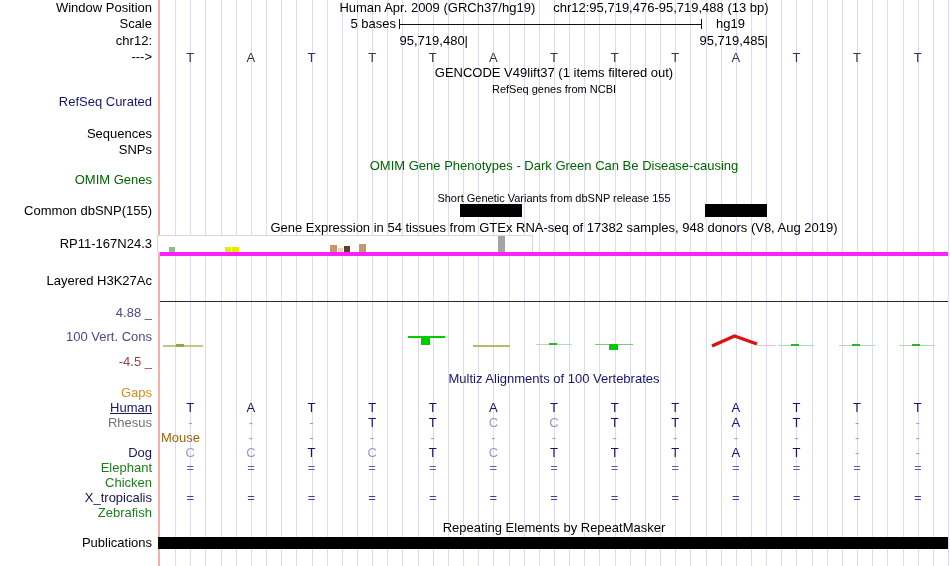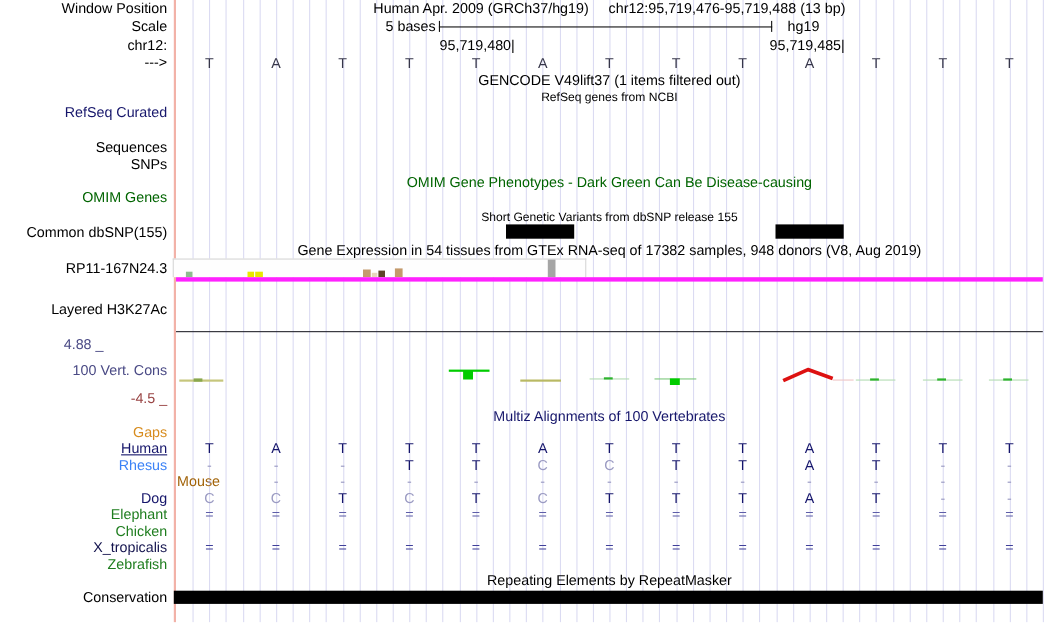--- a/index.html
+++ b/index.html
@@ -133,24 +133,24 @@
       <div class="left-label" style="top: 16px; color: rgb(0, 0, 0);">Scale</div>
       <div class="left-label" style="top: 33px; color: rgb(0, 0, 0);">chr12:</div>
       <div class="left-label" style="top: 49px; color: rgb(0, 0, 0);">---&gt;</div>
       <div class="left-label" style="top: 94px; color: rgb(22, 22, 107);">RefSeq Curated</div>
       <div class="left-label" style="top: 126px; color: rgb(0, 0, 0);">Sequences</div>
       <div class="left-label" style="top: 142px; color: rgb(0, 0, 0);">SNPs</div>
       <div class="left-label" style="top: 172px; color: rgb(0, 100, 0);">OMIM Genes</div>
       <div class="left-label" style="top: 203px; color: rgb(0, 0, 0);">Common dbSNP(155)</div>
       <div class="left-label" style="top: 236px; color: rgb(0, 0, 0);">RP11-167N24.3</div>
       <div class="left-label" style="top: 273px; color: rgb(0, 0, 0);">Layered H3K27Ac</div>
-      <div class="left-label" style="top: 305px; color: rgb(74, 74, 133); text-align: center;">4.88 _</div>
+      <div class="left-label" style="top: 305px; color: rgb(74, 74, 133);">4.88 _</div>
       <div class="left-label" style="top: 329px; color: rgb(74, 74, 133);">100 Vert. Cons</div>
       <div class="left-label" style="top: 354px; color: rgb(153, 68, 68);">-4.5 _</div>
-      <div class="left-label" style="top: 535px; color: rgb(0, 0, 0);">Conservation</div>
+      <div class="left-label" style="top: 535px; color: rgb(0, 0, 0);">Publications</div>
     </div>
 
   <div class="center-title" style="top:66px;">GENCODE V49lift37 (1 items filtered out)</div>
   <div class="center-title small" style="top:82px;">RefSeq genes from NCBI</div>
   <div class="center-title" style="top:159px;color:#006400;">OMIM Gene Phenotypes - Dark Green Can Be Disease-causing</div>
   <div class="center-title small" style="top:191px;">Short Genetic Variants from dbSNP release 155</div>
   <div class="center-title" style="top:221px;">Gene Expression in 54 tissues from GTEx RNA-seq of 17382 samples, 948 donors (V8, Aug 2019)</div>
   <div class="center-title" style="top:372px;color:#16166b;">Multiz Alignments of 100 Vertebrates</div>
   <div class="center-title" style="top:521px;">Repeating Elements by RepeatMasker</div>
 
@@ -201,21 +201,21 @@
       <div class="letter" style="left: 372.154px; top: 400px; color: rgb(21, 21, 107);">T</div>
       <div class="letter" style="left: 432.769px; top: 400px; color: rgb(21, 21, 107);">T</div>
       <div class="letter" style="left: 493.385px; top: 400px; color: rgb(21, 21, 107);">A</div>
       <div class="letter" style="left: 554px; top: 400px; color: rgb(21, 21, 107);">T</div>
       <div class="letter" style="left: 614.615px; top: 400px; color: rgb(21, 21, 107);">T</div>
       <div class="letter" style="left: 675.231px; top: 400px; color: rgb(21, 21, 107);">T</div>
       <div class="letter" style="left: 735.846px; top: 400px; color: rgb(21, 21, 107);">A</div>
       <div class="letter" style="left: 796.462px; top: 400px; color: rgb(21, 21, 107);">T</div>
       <div class="letter" style="left: 857.077px; top: 400px; color: rgb(21, 21, 107);">T</div>
       <div class="letter" style="left: 917.692px; top: 400px; color: rgb(21, 21, 107);">T</div>
-      <div class="left-label" style="top: 415px; color: #3b82f6;">Rhesus</div>
+      <div class="left-label" style="top: 415px; color: #737373;">Rhesus</div>
       <div class="letter" style="left: 190.308px; top: 415px; color: rgb(154, 154, 194);">-</div>
       <div class="letter" style="left: 250.923px; top: 415px; color: rgb(154, 154, 194);">-</div>
       <div class="letter" style="left: 311.538px; top: 415px; color: rgb(154, 154, 194);">-</div>
       <div class="letter" style="left: 372.154px; top: 415px; color: rgb(21, 21, 107);">T</div>
       <div class="letter" style="left: 432.769px; top: 415px; color: rgb(21, 21, 107);">T</div>
       <div class="letter" style="left: 493.385px; top: 415px; color: rgb(154, 154, 194);">C</div>
       <div class="letter" style="left: 554px; top: 415px; color: rgb(154, 154, 194);">C</div>
       <div class="letter" style="left: 614.615px; top: 415px; color: rgb(21, 21, 107);">T</div>
       <div class="letter" style="left: 675.231px; top: 415px; color: rgb(21, 21, 107);">T</div>
       <div class="letter" style="left: 735.846px; top: 415px; color: rgb(21, 21, 107);">A</div>

